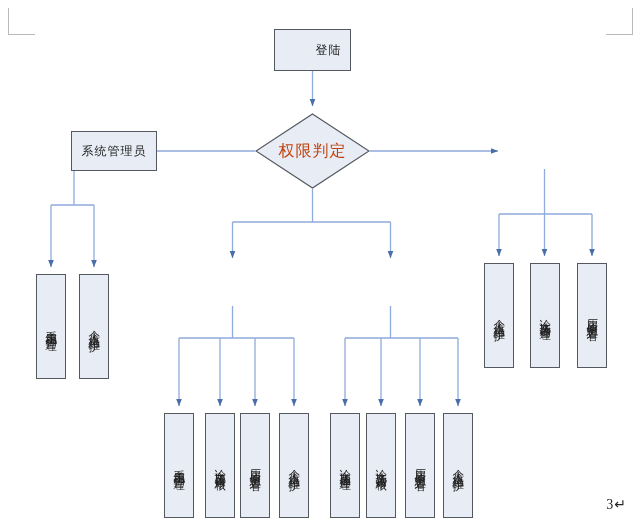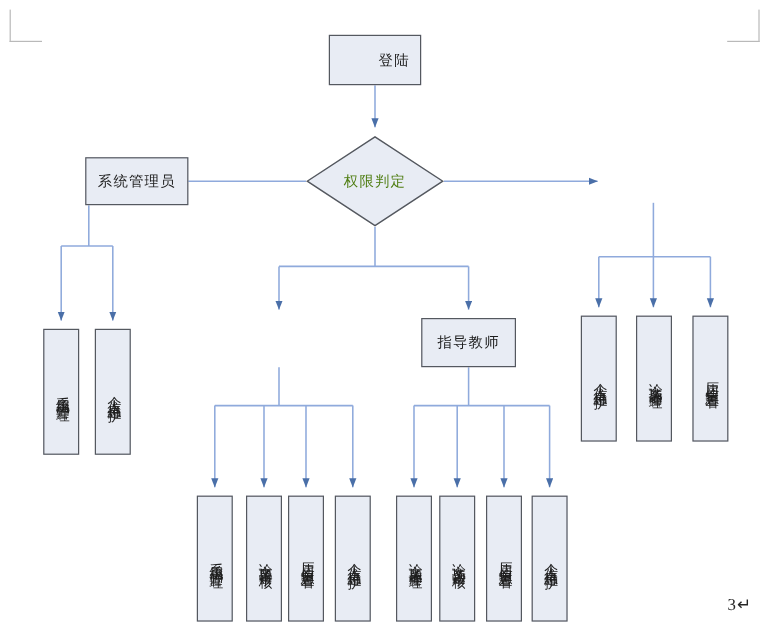--- a/index.html
+++ b/index.html
@@ -16,21 +16,21 @@
         display:flex;align-items:center;justify-content:center;
         color:#1d1d1d;z-index:3;}
   .node.h{font-size:12px;letter-spacing:1px;}
   .node.v{font-size:11.5px;line-height:1.28;writing-mode:vertical-rl;
           text-orientation:upright;letter-spacing:2px;
           padding:5px 0;}
   .diamond{position:absolute;z-index:3;}
   .diamond .dshape{position:absolute;left:0;top:0;width:100%;height:100%;}
   .diamond .dlabel{position:absolute;left:0;top:0;width:100%;height:100%;
         display:flex;align-items:center;justify-content:center;
-        font-size:12px;letter-spacing:1px;color:#4d7c0f;}
+        font-size:16px;letter-spacing:1px;color:#c2410c;}
 
   .corner{position:absolute;border:1px solid #b9b9b9;width:26px;height:26px;z-index:1;}
   .corner.tl{left:8px;top:8px;border-right:none;border-top:none;}
   .corner.tr{right:8px;top:8px;border-left:none;border-top:none;}
   .pagemark{position:absolute;right:14px;bottom:10px;font-size:14px;color:#262626;
             font-family:"Liberation Serif",serif;letter-spacing:1px;z-index:4;}
 </style>
 </head>
 <body>
 
@@ -92,23 +92,20 @@
   <div class="diamond" style="left:255px;top:113px;width:115px;height:76px;">
     <svg class="dshape" viewBox="0 0 115 76">
       <polygon points="57.5,1 114,38 57.5,75 1,38" fill="#e8ecf4" stroke="#54585f" stroke-width="1.2"></polygon>
     </svg>
     <div class="dlabel">权限判定</div>
   </div>
 
   <div class="node h" style="left:31px;top:131px;width:86px;height:40px;margin-left:40px;">
     <span>系统管理员</span>
   </div>
-  <div class="node h" style="left:351px;top:265px;width:79px;height:41px;">
-    <span>指导教师</span>
-  </div>
 
   <div class="node v" style="left:36px;top:274px;width:30px;height:105px;">
     <span>系统用户管理</span>
   </div>
   <div class="node v" style="left:79px;top:274px;width:30px;height:105px;">
     <span>个人信息维护</span>
   </div>
 
   <div class="node v" style="left:484px;top:263px;width:30px;height:105px;">
     <span>个人信息维护</span>

